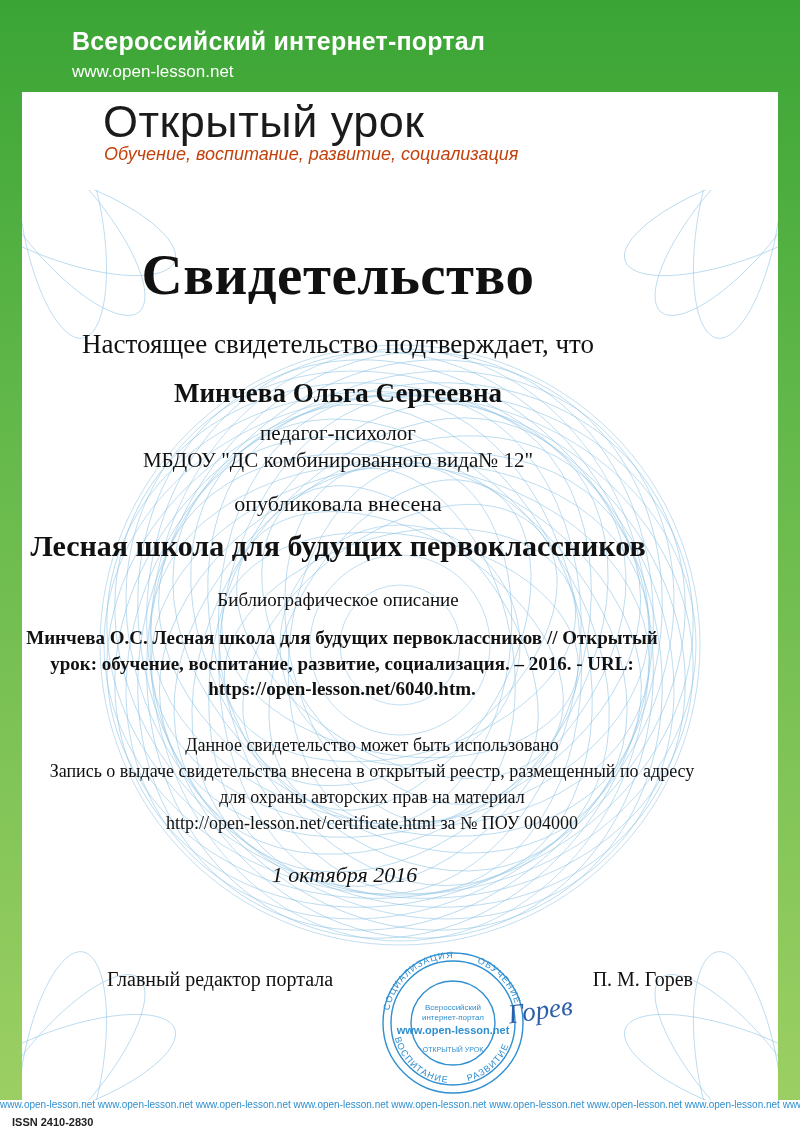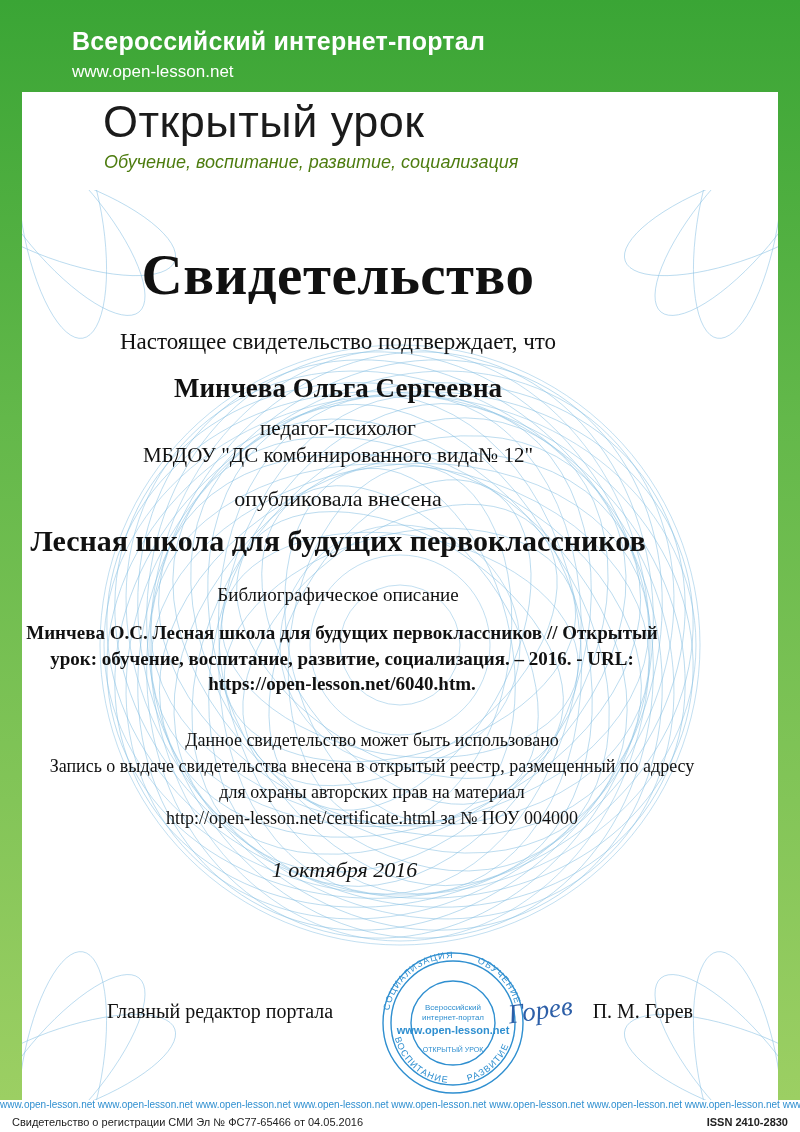--- a/index.html
+++ b/index.html
@@ -71,23 +71,23 @@
     left: 103px;
     top: 96px;
     font-size: 45px;
     color: #1b1b1b;
     font-family: "Liberation Sans", sans-serif;
     letter-spacing: .5px;
   }
   .logo-sub {
     position: absolute;
     left: 104px;
-    top: 152px;
+    top: 144px;
     font-size: 18px;
-    color: #4d7c0f;
+    color: #c2410c;
     font-style: italic;
     font-family: "Liberation Sans", sans-serif;
   }
 
   
   .guilloche {
     position: absolute;
     left: 22px;
     top: 190px;
     width: 756px;
@@ -107,21 +107,21 @@
     color: #111111;
   }
   .cert-title {
     margin-top: 52px;
     font-size: 57px;
     font-weight: bold;
     letter-spacing: .5px;
   }
   .line-confirm {
     margin-top: 22px;
-    font-size: 23px;
+    font-size: 27px;
   }
   .recipient {
     margin-top: 18px;
     font-size: 27px;
     font-weight: bold;
     text-align: center;
   }
   .role {
     margin-top: 12px;
     font-size: 21px;
@@ -161,21 +161,21 @@
     margin-top: 26px;
     font-size: 22px;
     font-style: italic;
     padding-left: 13px;
   }
 
   
   .sign-row {
     position: absolute;
     left: 22px;
-    top: 1000px;
+    top: 968px;
     width: 756px;
     display: flex;
     align-items: flex-start;
     justify-content: space-between;
     padding: 0 85px;
     box-sizing: border-box;
     font-size: 20px;
     color: #111;
   }
 
@@ -389,17 +389,16 @@
     <div>Главный редактор портала</div>
     <div>П. М. Горев</div>
   </div>
 
   <div class="watermark-strip">
     <span id="watermark-text">www.open-lesson.net  www.open-lesson.net  www.open-lesson.net  www.open-lesson.net  www.open-lesson.net  www.open-lesson.net  www.open-lesson.net  www.open-lesson.net  www.open-lesson.net  www.open-lesson.net  www.open-lesson.net  www.open-lesson.net  www.open-lesson.net  www.open-lesson.net  </span>
   </div>
 
   <div class="footer-sep"></div>
   <div class="footer">
-    <div class="footer-left">Свидетельство о регистрации СМИ Эл № ФС77-65466 от 04.05.2016</div>
     <div class="footer-right">ISSN 2410-2830</div>
   </div>
 
 </div>
 
 </body></html>

